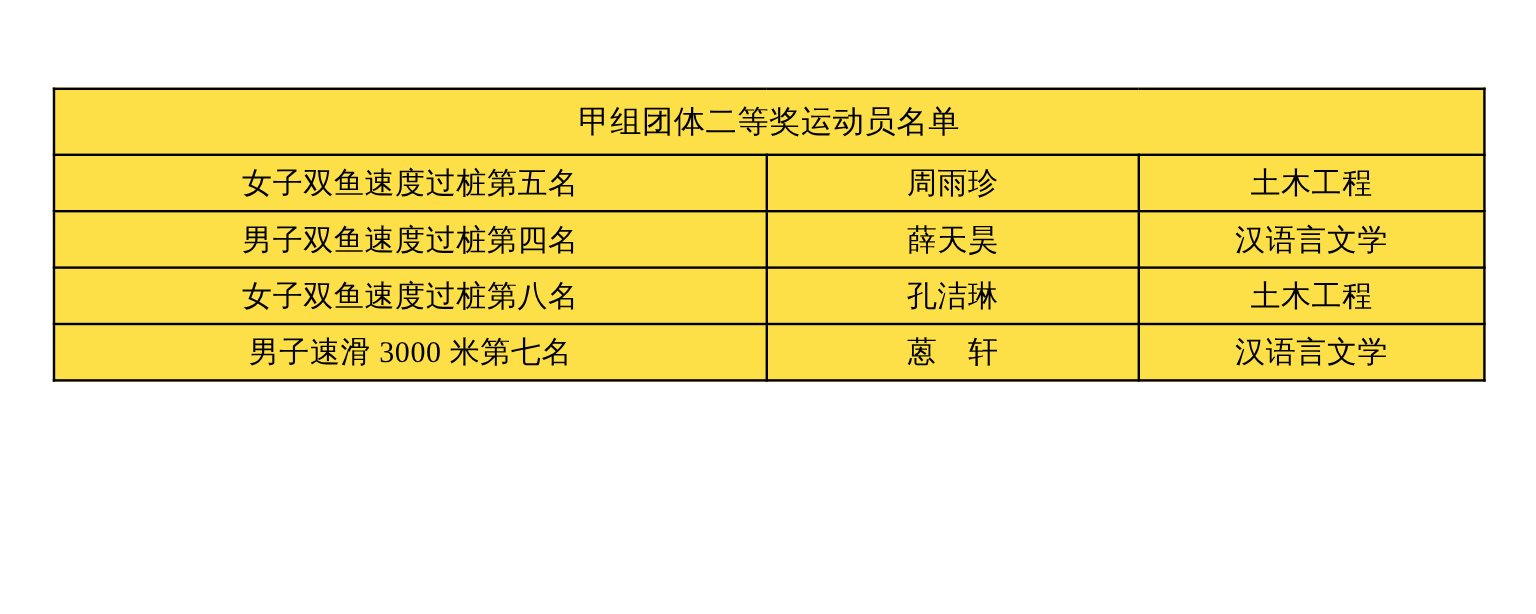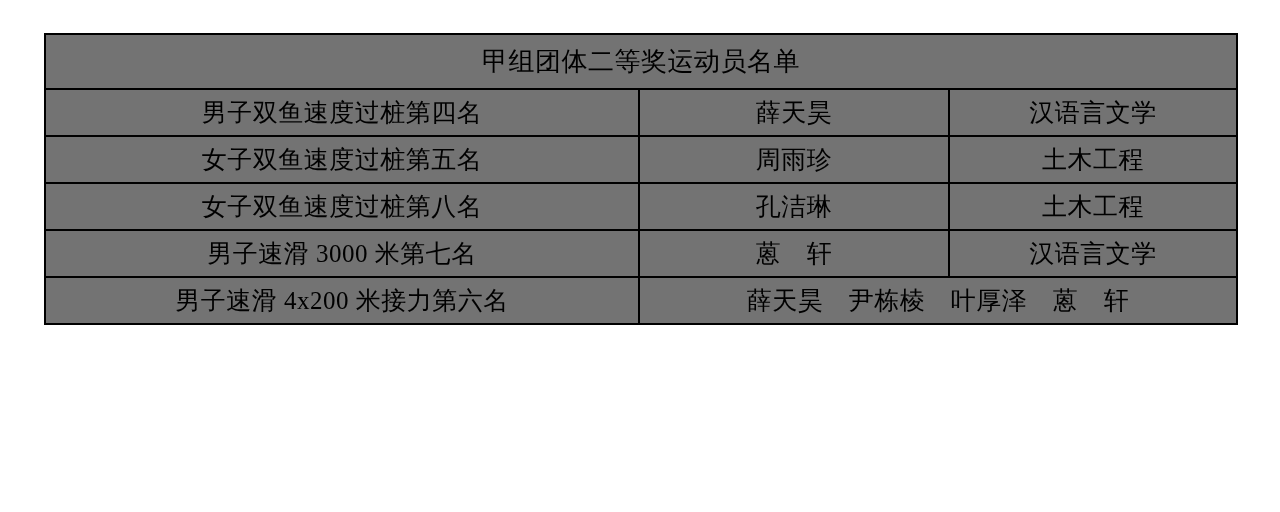--- a/index.html
+++ b/index.html
@@ -23,21 +23,22 @@
   .table-wrap {
     position: absolute;
     left: 44px;
     top: 33px;
     width: 1192px;
   }
   table.award-table {
     border-collapse: collapse;
     table-layout: fixed;
     width: 1192px;
-    background: #737373;
+    background: #fde047;
+    margin-top: 40px;
   }
   table.award-table td {
     border: 2px solid #000000;
     text-align: center;
     vertical-align: middle;
     padding: 0;
     font-weight: normal;
     letter-spacing: 0.5px;
   }
   td.title-cell {
@@ -71,39 +72,35 @@
         <col class="col-event">
         <col class="col-name">
         <col class="col-major">
       </colgroup>
       <tbody>
         <tr>
           <td class="title-cell" colspan="3">甲组团体二等奖运动员名单</td>
         </tr>
 
         <tr>
+          <td class="body-cell">女子双鱼速度过桩第五名</td>
+          <td class="body-cell">周雨珍</td>
+          <td class="body-cell">土木工程</td>
+        </tr>
+        <tr>
           <td class="body-cell">男子双鱼速度过桩第四名</td>
           <td class="body-cell">薛天昊</td>
           <td class="body-cell">汉语言文学</td>
-        </tr>
-        <tr>
-          <td class="body-cell">女子双鱼速度过桩第五名</td>
-          <td class="body-cell">周雨珍</td>
-          <td class="body-cell">土木工程</td>
         </tr>
         <tr>
           <td class="body-cell">女子双鱼速度过桩第八名</td>
           <td class="body-cell">孔洁琳</td>
           <td class="body-cell">土木工程</td>
         </tr>
         <tr>
           <td class="body-cell">男子速滑 3000 米第七名</td>
           <td class="body-cell">蒽　轩</td>
           <td class="body-cell">汉语言文学</td>
         </tr>
-        <tr>
-          <td class="body-cell">男子速滑 4x200 米接力第六名</td>
-          <td class="body-cell span-name-major" colspan="2">薛天昊　尹栋棱　叶厚泽　蒽　轩</td>
-        </tr>
       </tbody>
     </table>
   </div>
 </div>
 
 </body></html>

